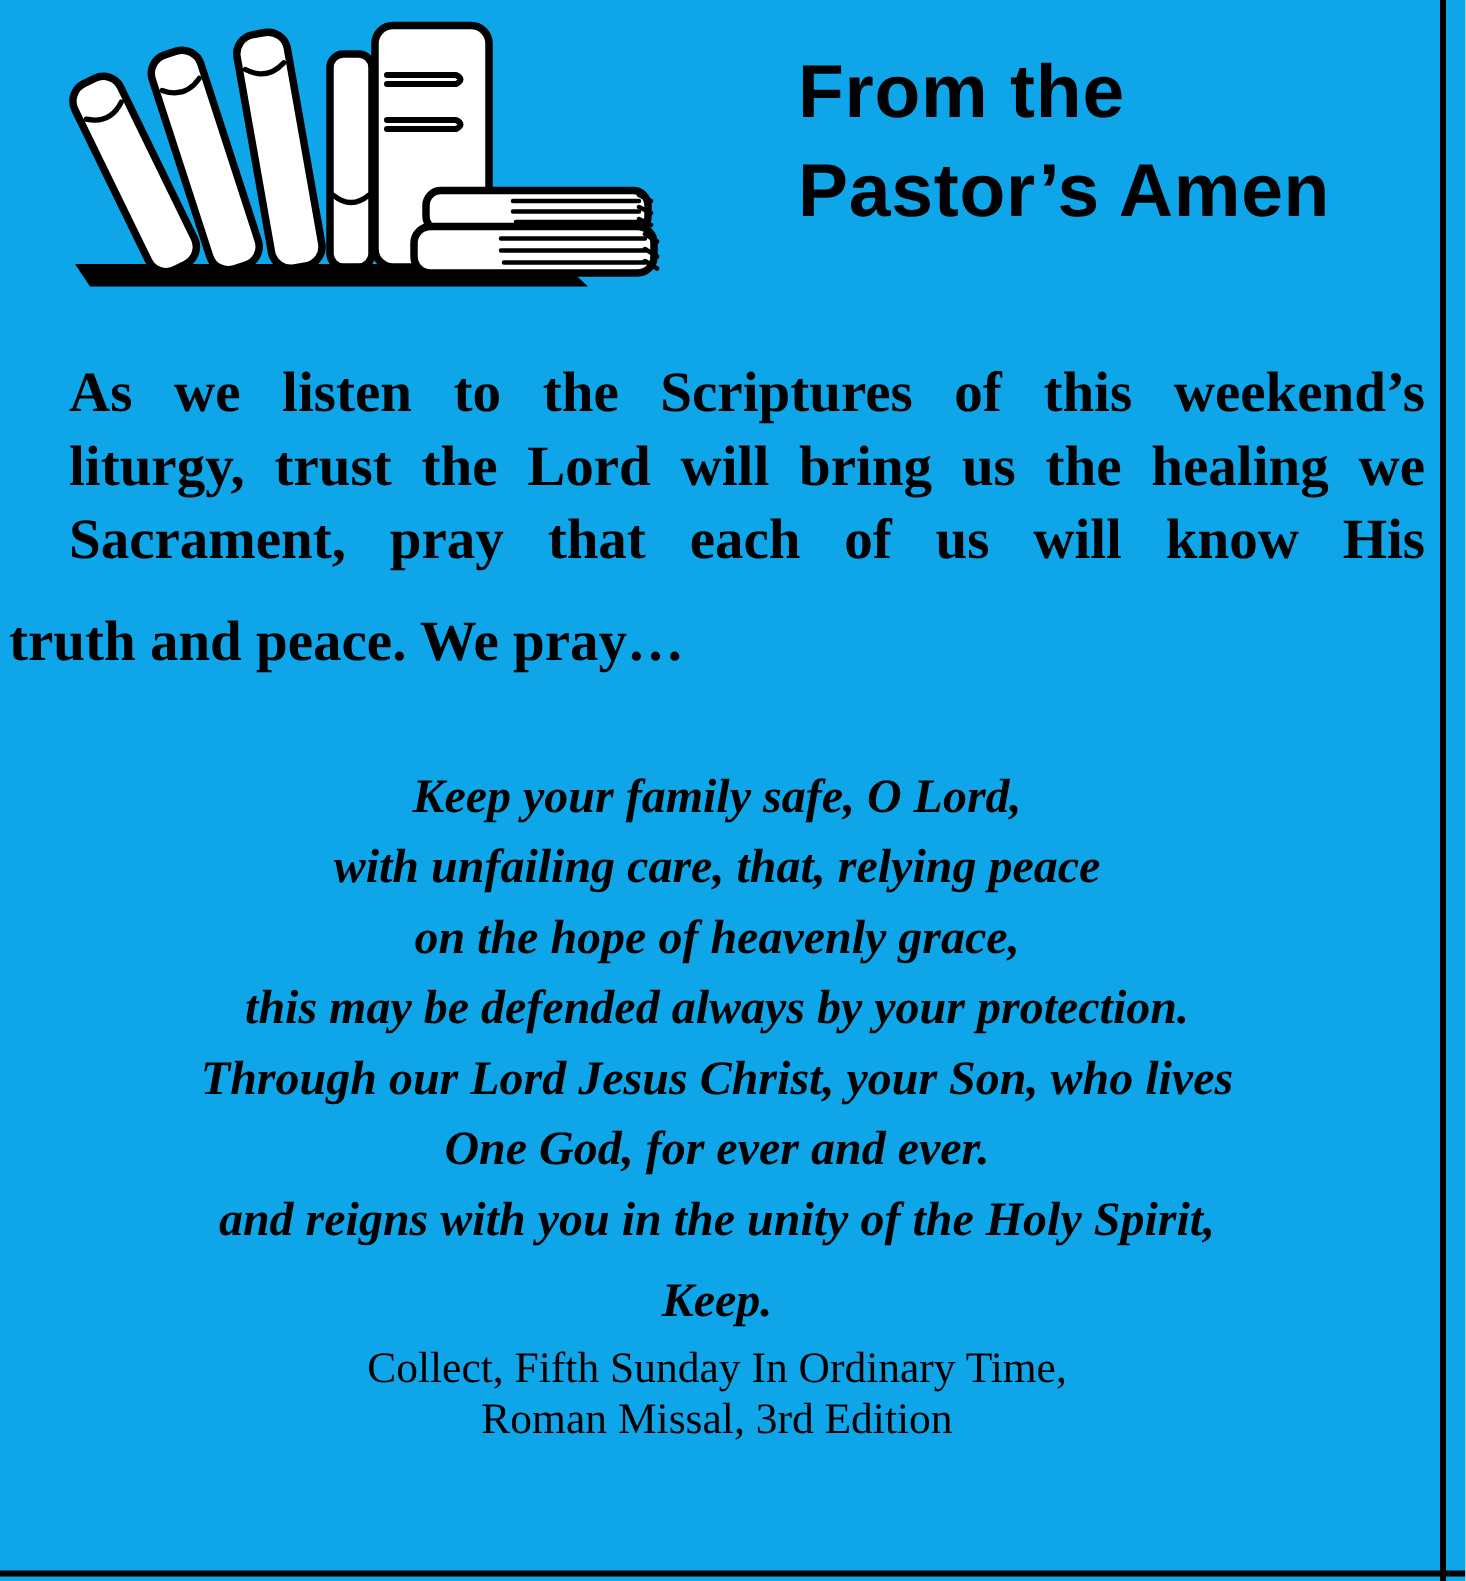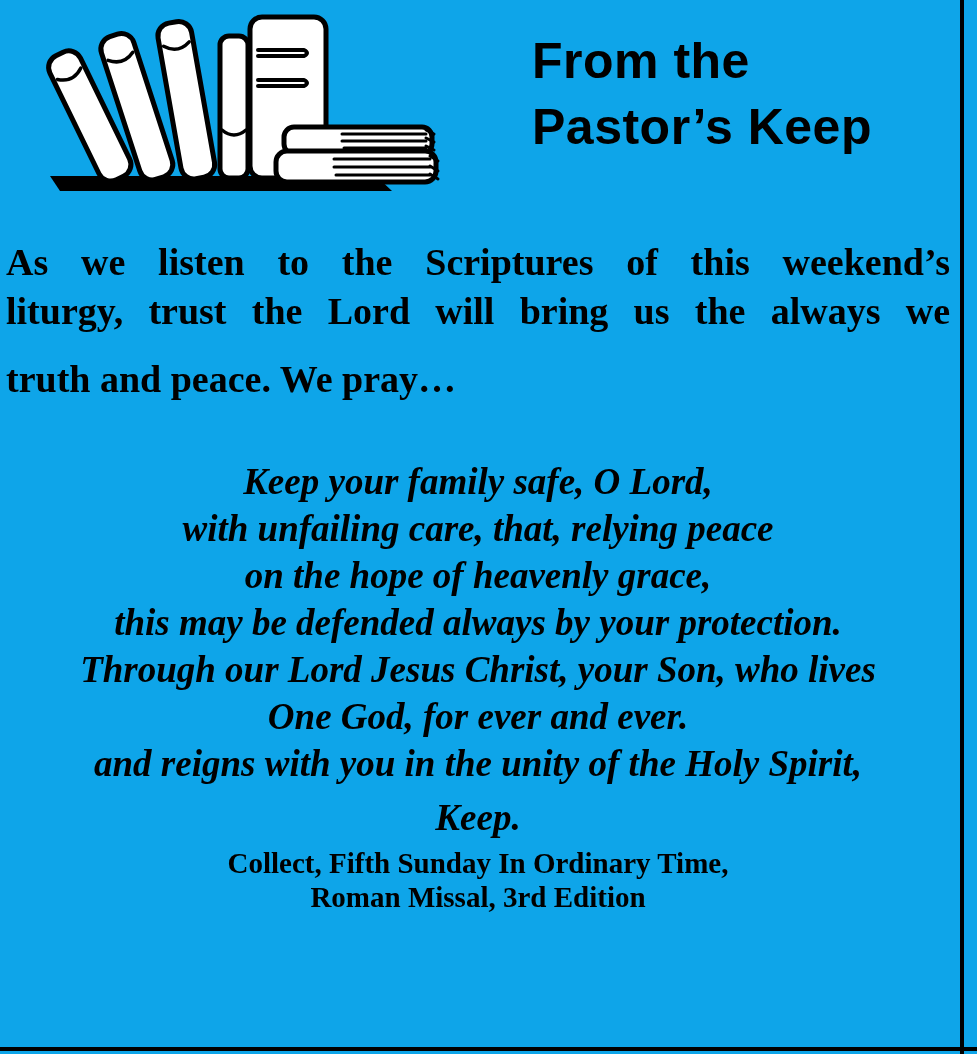--- a/index.html
+++ b/index.html
@@ -33,34 +33,34 @@
     font-weight: bold;
     font-size: 50px; line-height: 66px;
     letter-spacing: 0.5px;
     white-space: nowrap;
   }
   .intro {
     margin-top: 36px;
     font-weight: bold;
     font-size: 38px; line-height: 49px;
   }
-  .intro .jline { text-align: justify; text-align-last: justify; }
+  .intro .jline { text-align: justify; text-align-last: justify; margin-left: 40px; }
   .intro .lastline { text-align: left; margin-top: 19px; }
   .prayer {
     margin-top: 54px;
     font-weight: bold; font-style: italic;
-    font-size: 37px; line-height: 47px;
+    font-size: 32px; line-height: 47px;
     text-align: center;
   }
   .prayer .amen { margin-top: 7px; }
   .attribution {
     margin-top: 5px;
     text-align: center;
     font-size: 29px; line-height: 34px;
-    font-weight: bold;
+    font-weight: normal;
   }
   svg .ink { stroke: #000; fill: #fff; }
 </style>
 </head>
 <body>
 
 <div class="sheet">
   <div class="content">
 
     <div class="header-row">
@@ -98,27 +98,28 @@
 
             <rect x="234" y="141" width="160" height="31" rx="11"></rect>
             <path d="M292 149 h96 M292 157 h96 M294 165 h94" fill="none" stroke-width="3"></path>
 
             <path d="M384 120 l8 4 M384 128 l8 4 M384 136 l8 4 M388 146 l8 5 M388 156 l8 5 M388 164 l8 5" fill="none" stroke-width="3"></path>
           </g>
         </svg>
       </div>
       <div class="masthead">
         <div>From the</div>
-        <div>Pastor’s Keep</div>
+        <div>Pastor’s Amen</div>
       </div>
     </div>
 
     <div class="intro">
       <div class="jline">As we listen to the Scriptures of this weekend’s</div>
-      <div class="jline">liturgy, trust the Lord will bring us the always we</div>
+      <div class="jline">liturgy, trust the Lord will bring us the healing we</div>
+      <div class="jline">Sacrament, pray that each of us will know His</div>
       <div class="lastline">truth and peace. We pray…</div>
     </div>
 
     <div class="prayer">
       <div>Keep your family safe, O Lord,</div>
       <div>with unfailing care, that, relying peace</div>
       <div>on the hope of heavenly grace,</div>
       <div>this may be defended always by your protection.</div>
       <div>Through our Lord Jesus Christ, your Son, who lives</div>
       <div>One God, for ever and ever.</div>

